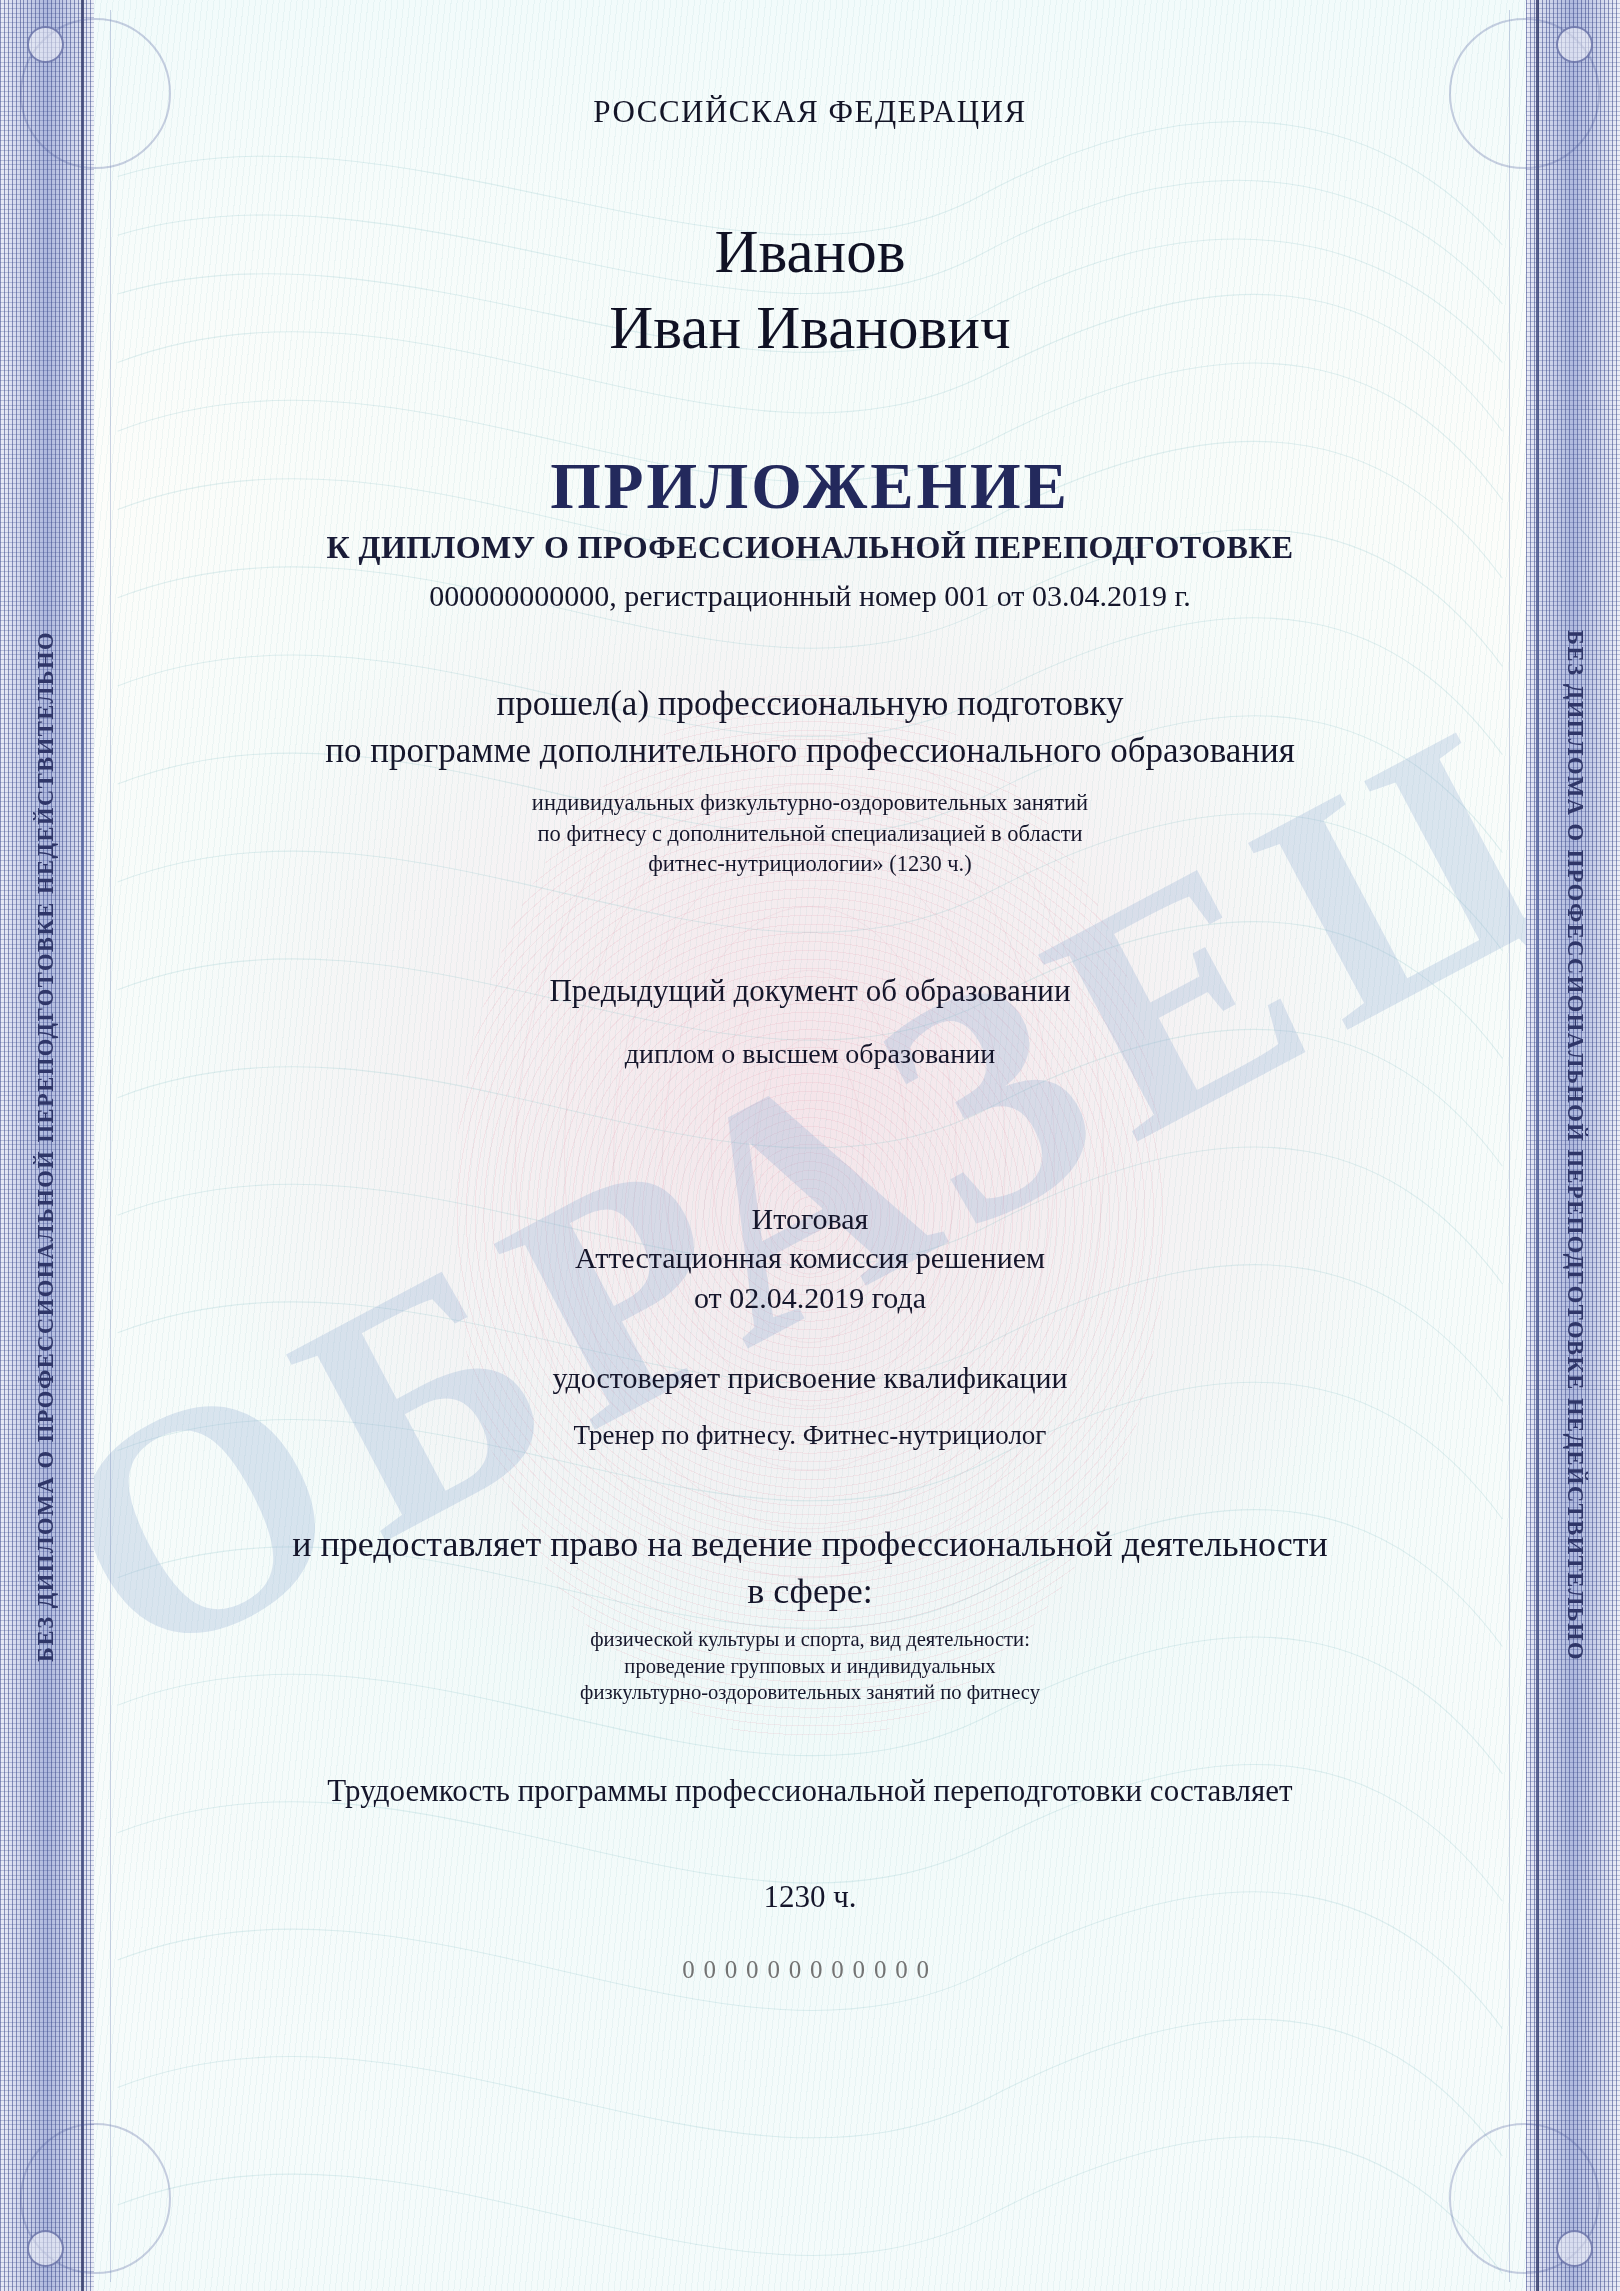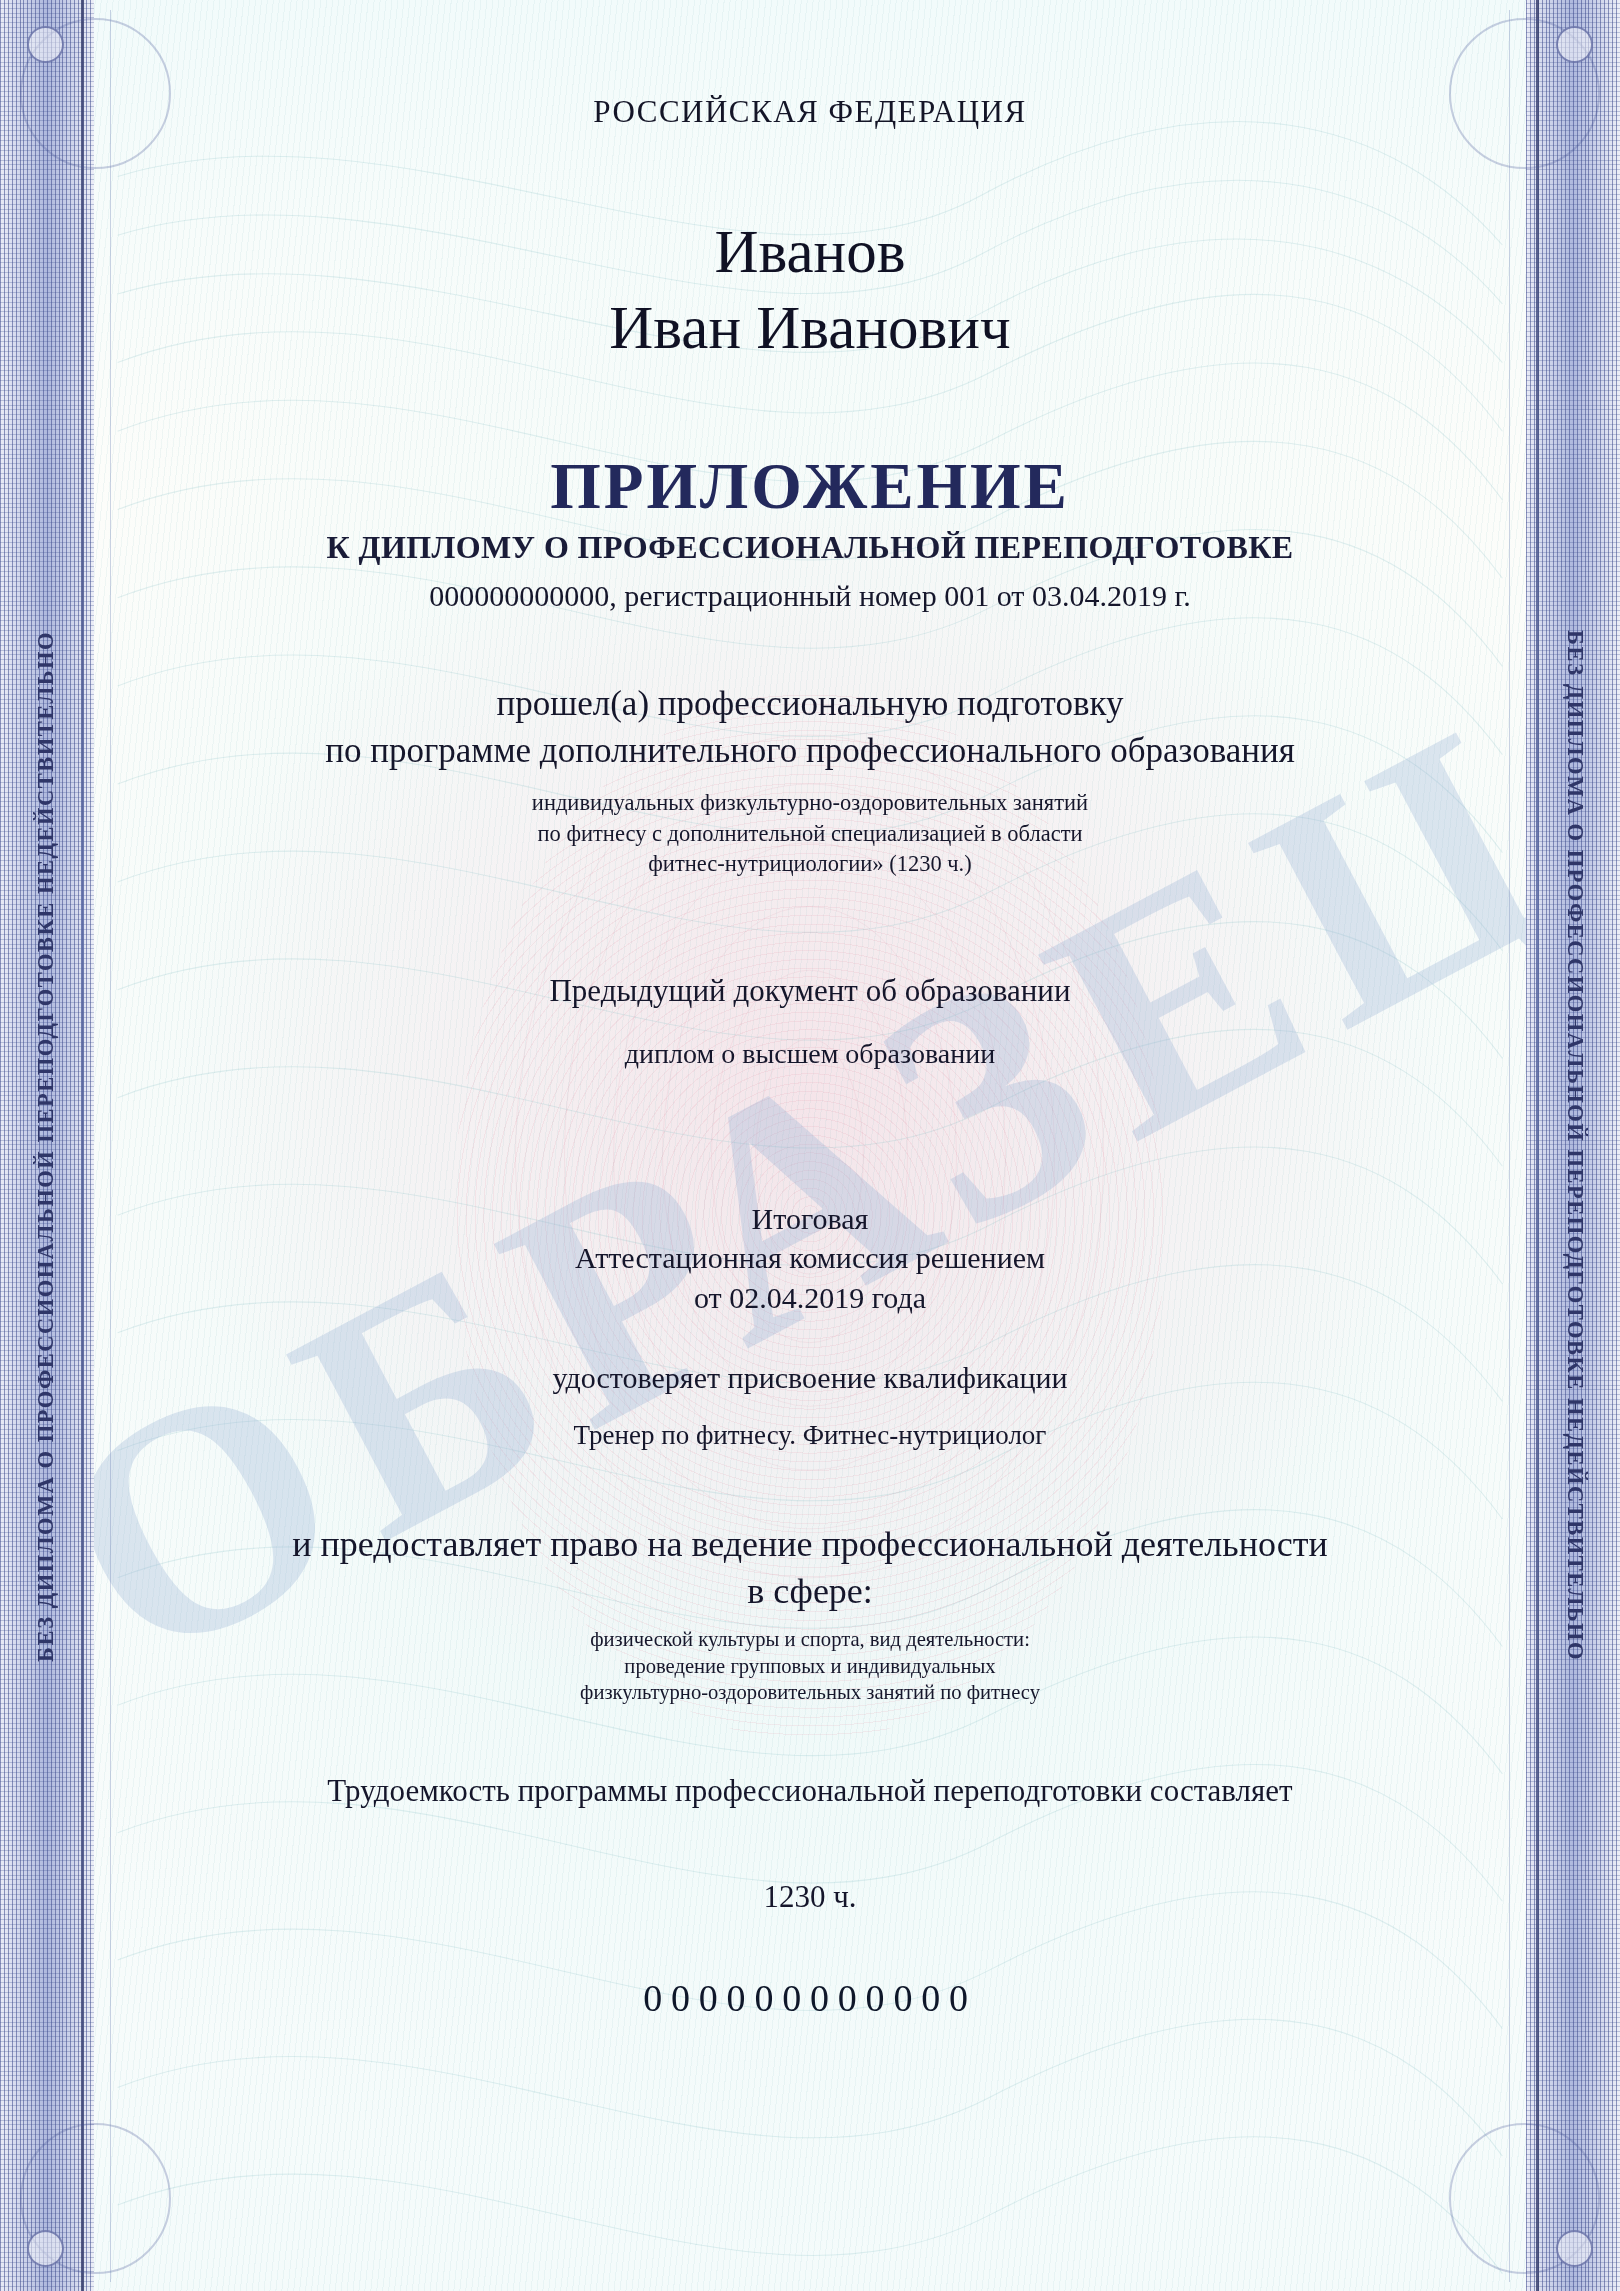--- a/index.html
+++ b/index.html
@@ -244,24 +244,24 @@
 
   .workload {
     margin-top: 67px;
     font-size: 31px;
   }
   .workload-value {
     margin-top: 70px;
     font-size: 31px;
   }
   .serial {
-    margin-top: 61px;
-    font-size: 38px;
+    margin-top: 41px;
+    font-size: 25px;
     letter-spacing: 8.8px;
-    color: #0f172a;
+    color: #737373;
     font-family: "Liberation Serif", serif;
   }
 </style>
 </head>
 <body>
 
 <div class="page">
 
   <div class="bg-base"></div>
 

